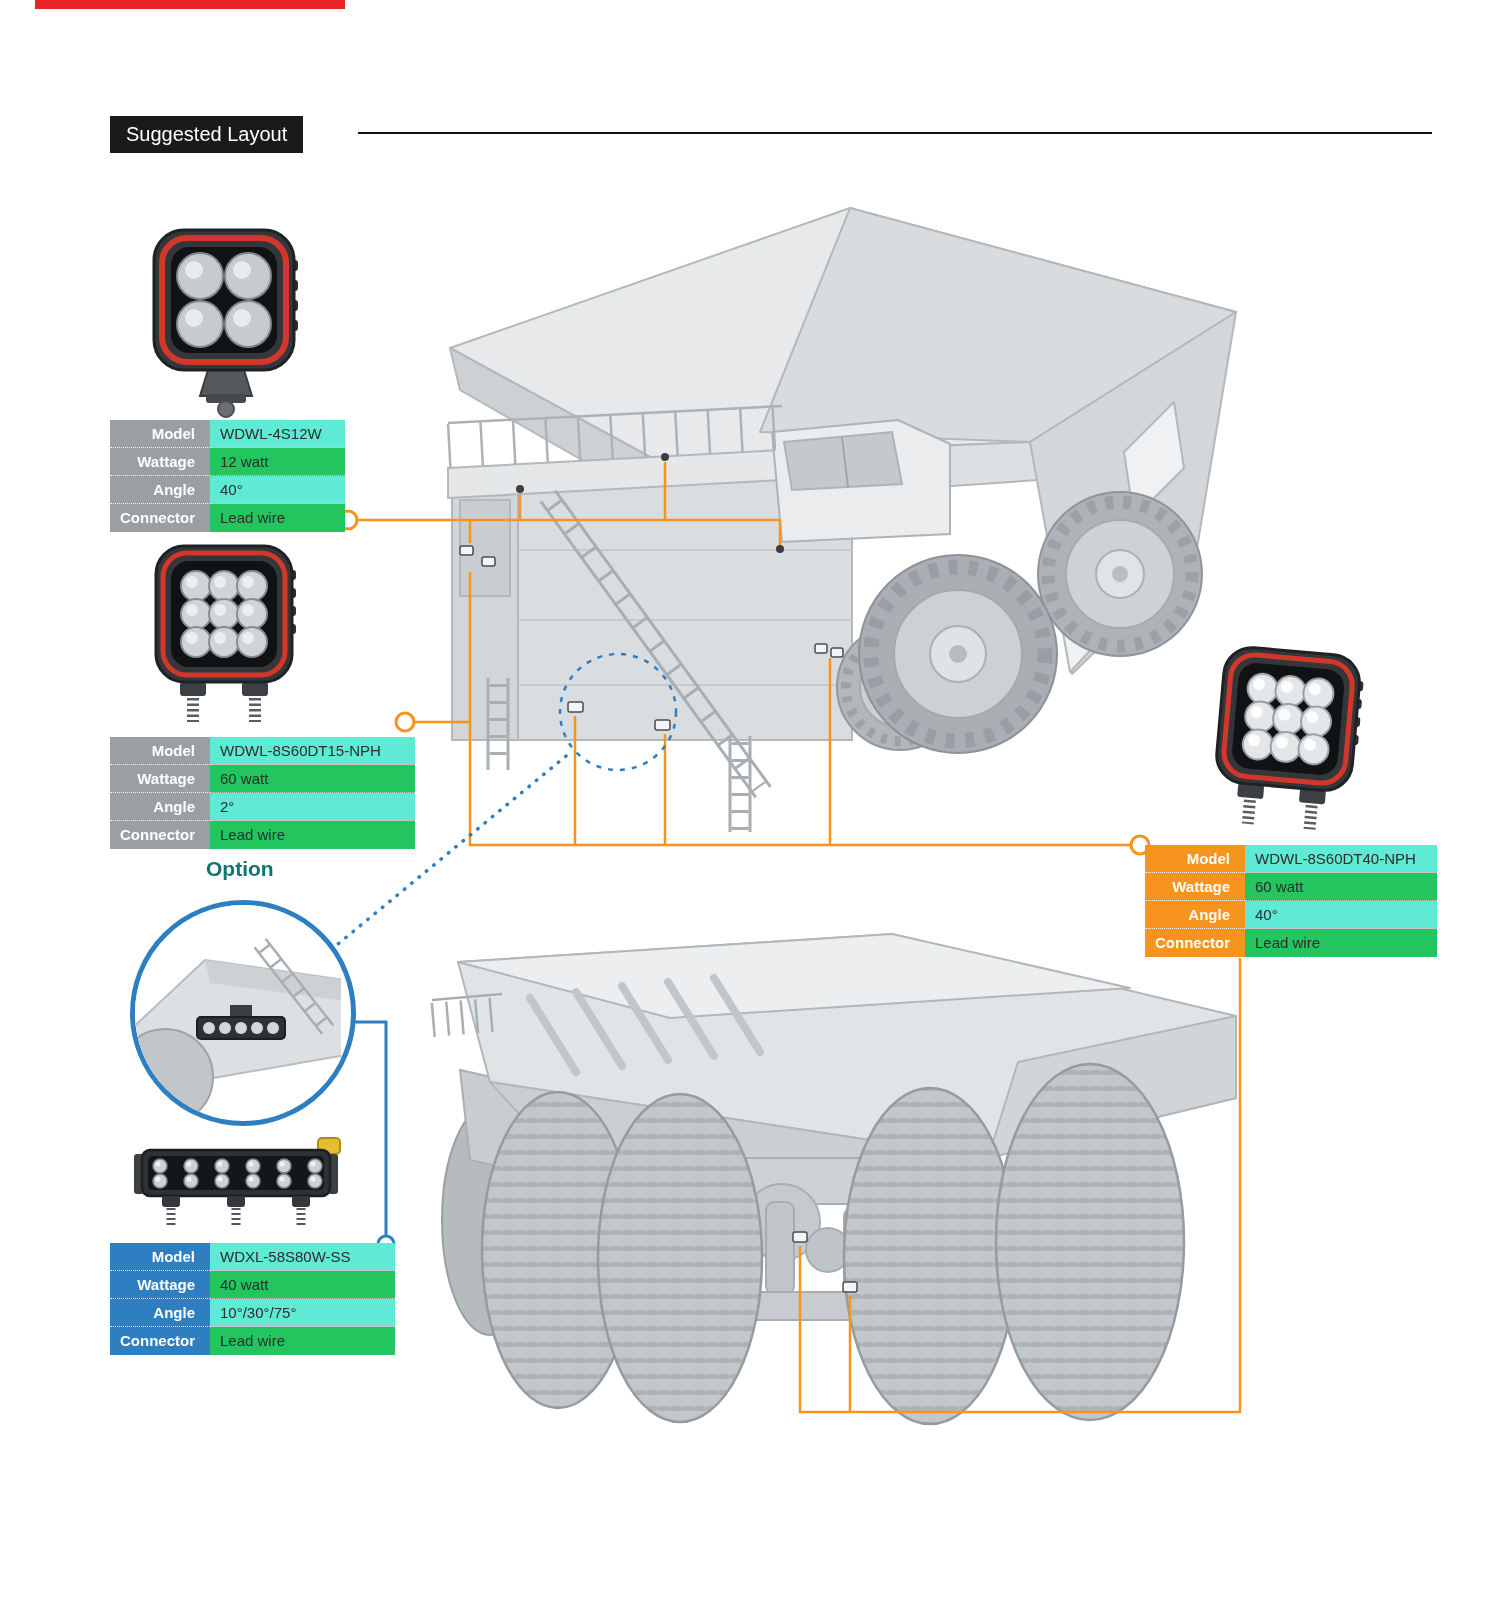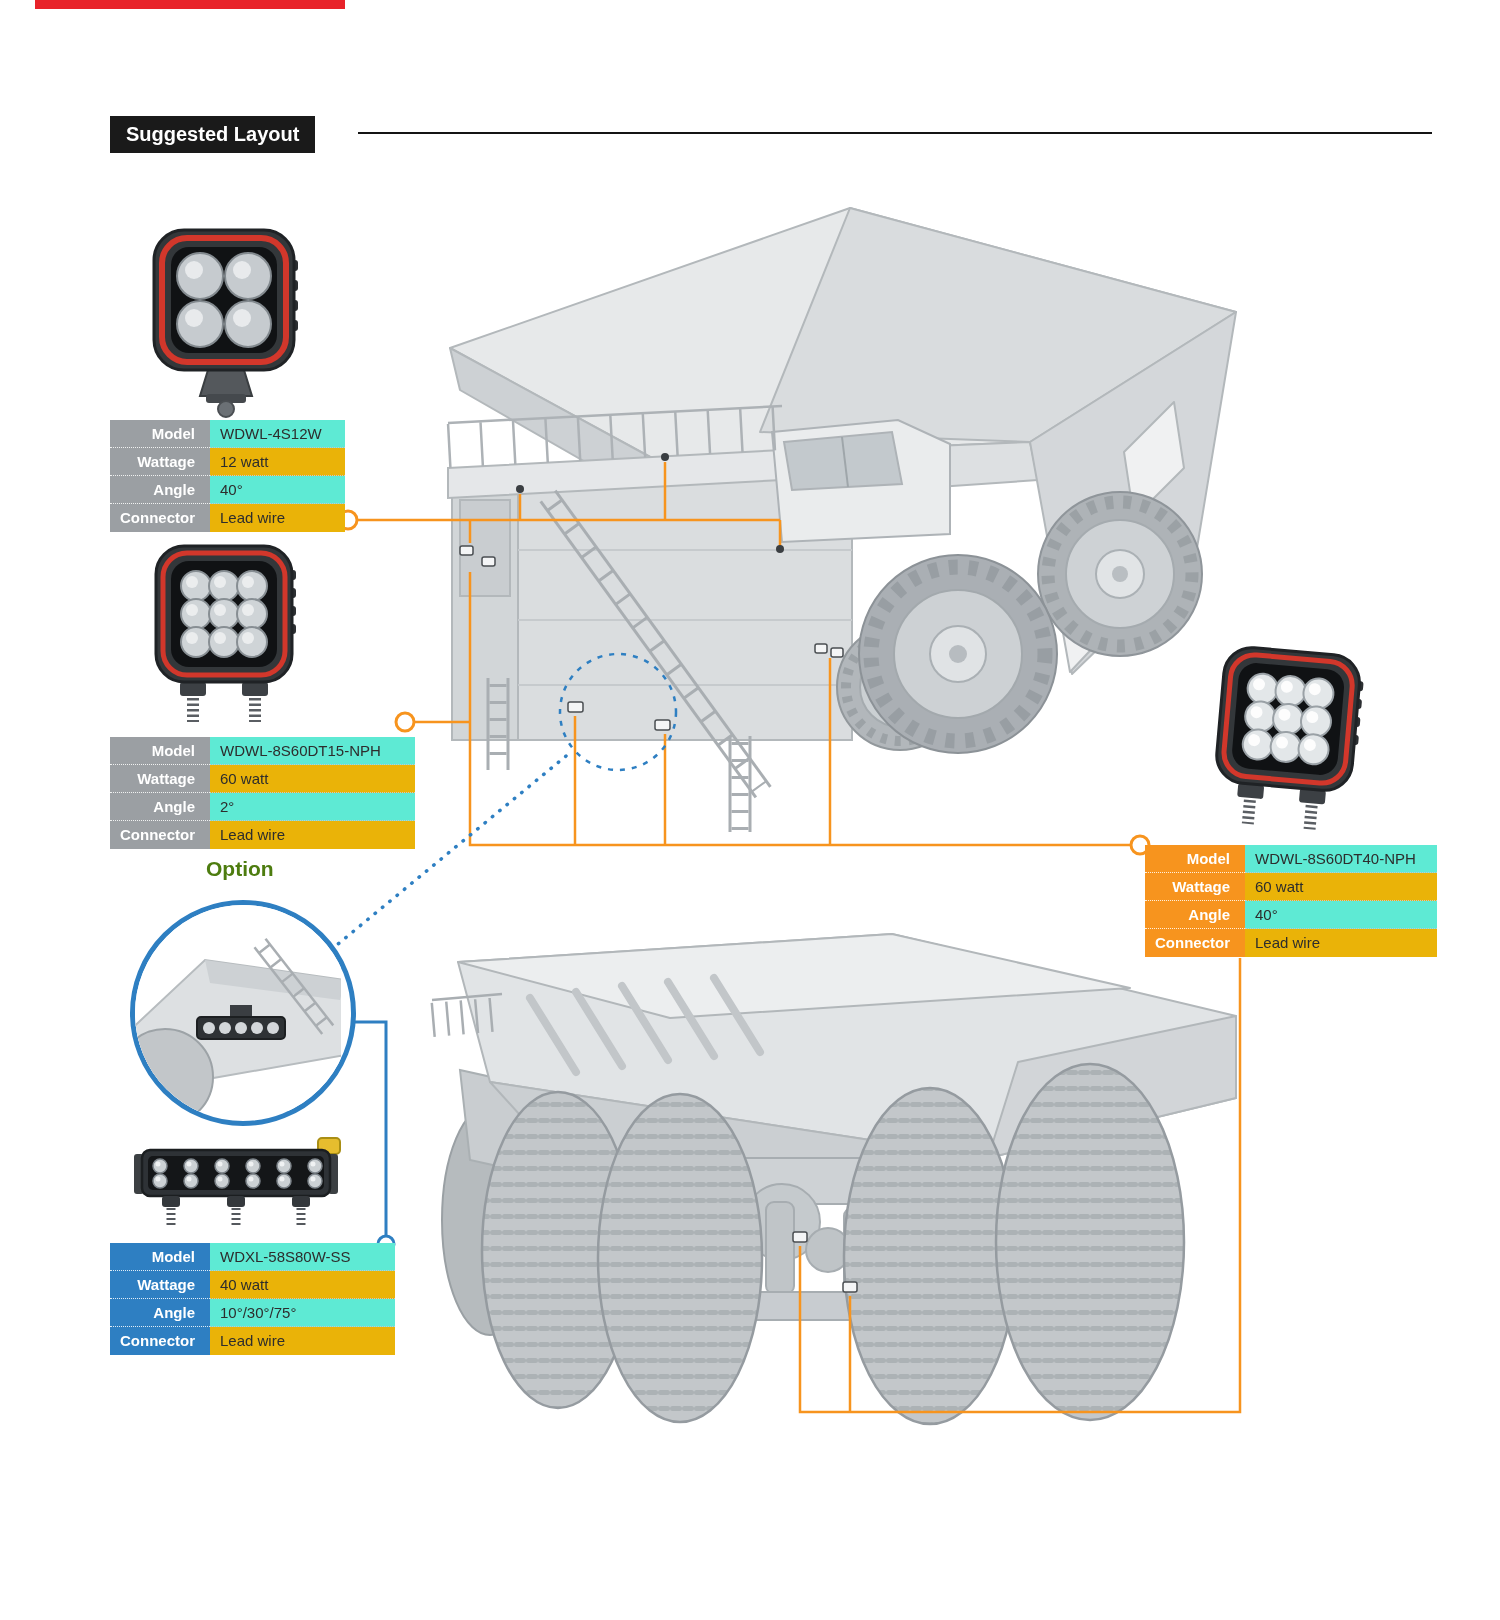--- a/index.html
+++ b/index.html
@@ -3,52 +3,52 @@
 <meta charset="utf-8">
 <style>
   html,body{margin:0;padding:0;background:#fff;}
   .page{position:relative;width:1500px;height:1620px;background:#ffffff;
         font-family:"Liberation Sans",sans-serif;overflow:hidden;}
   .abs{position:absolute;}
 
   
   .red-strip{left:35px;top:0;width:310px;height:9px;background:#E8232A;}
   .title-box{left:110px;top:116px;background:#1a1a1a;color:#fff;font-size:20px;
-             font-weight:bold;padding:7px 16px;z-index:7;}
+             font-weight:normal;padding:7px 16px;z-index:7;}
   .title-rule{left:358px;top:132px;width:1074px;height:2px;background:#141414;}
 
   
   .spec-table{position:absolute;display:grid;grid-template-columns:100px 1fr;
               font-size:15px;z-index:6;}
   .spec-table span{display:block;height:28px;line-height:28px;box-sizing:border-box;
                    white-space:nowrap;}
   .spec-table .lbl{color:#fff;font-weight:bold;text-align:right;padding-right:15px;
                    border-bottom:1px dotted rgba(255,255,255,.85);}
   .spec-table .val{color:#2d2d2d;padding-left:10px;border-bottom:1px dotted #c7c9cb;}
   .spec-table span:nth-child(4n+2){background:#5eead4;}
-  .spec-table span:nth-child(4n){background:#eab308;}
+  .spec-table span:nth-child(4n){background:#22c55e;}
   .spec-table span:nth-last-child(-n+2){border-bottom:none;}
   .t-gray .lbl{background:#9B9FA3;}
   .t-orange .lbl{background:#F7941E;}
   .t-blue .lbl{background:#2E7FC2;}
   .t1{left:110px;top:420px;width:235px;}
   .t2{left:110px;top:737px;width:305px;}
   .t4{left:1145px;top:845px;width:292px;}
   .t3{left:110px;top:1243px;width:285px;}
 
   
   .truck-1{left:430px;top:180px;z-index:1;}
   .truck-2{left:430px;top:920px;z-index:1;}
   .overlay{left:0;top:0;z-index:3;pointer-events:none;}
   .light-a{left:150px;top:226px;z-index:6;}
   .light-b{left:150px;top:540px;z-index:6;}
   .light-c{left:1212px;top:645px;z-index:6;transform:rotate(5deg);}
   .light-bar{left:132px;top:1130px;z-index:6;}
 
-  .option-label{left:206px;top:857px;color:#4d7c0f;font-size:21px;font-weight:bold;z-index:6;}
+  .option-label{left:206px;top:857px;color:#0f766e;font-size:21px;font-weight:bold;z-index:6;}
   .zoom-circle{left:130px;top:900px;width:216px;height:216px;border:5px solid #2E7FC2;
                border-radius:50%;overflow:hidden;background:#fff;z-index:4;}
 </style>
 </head>
 <body>
 
 <div class="page">
 
   <div class="abs red-strip"></div>
   <div class="abs title-box">Suggested Layout</div>

